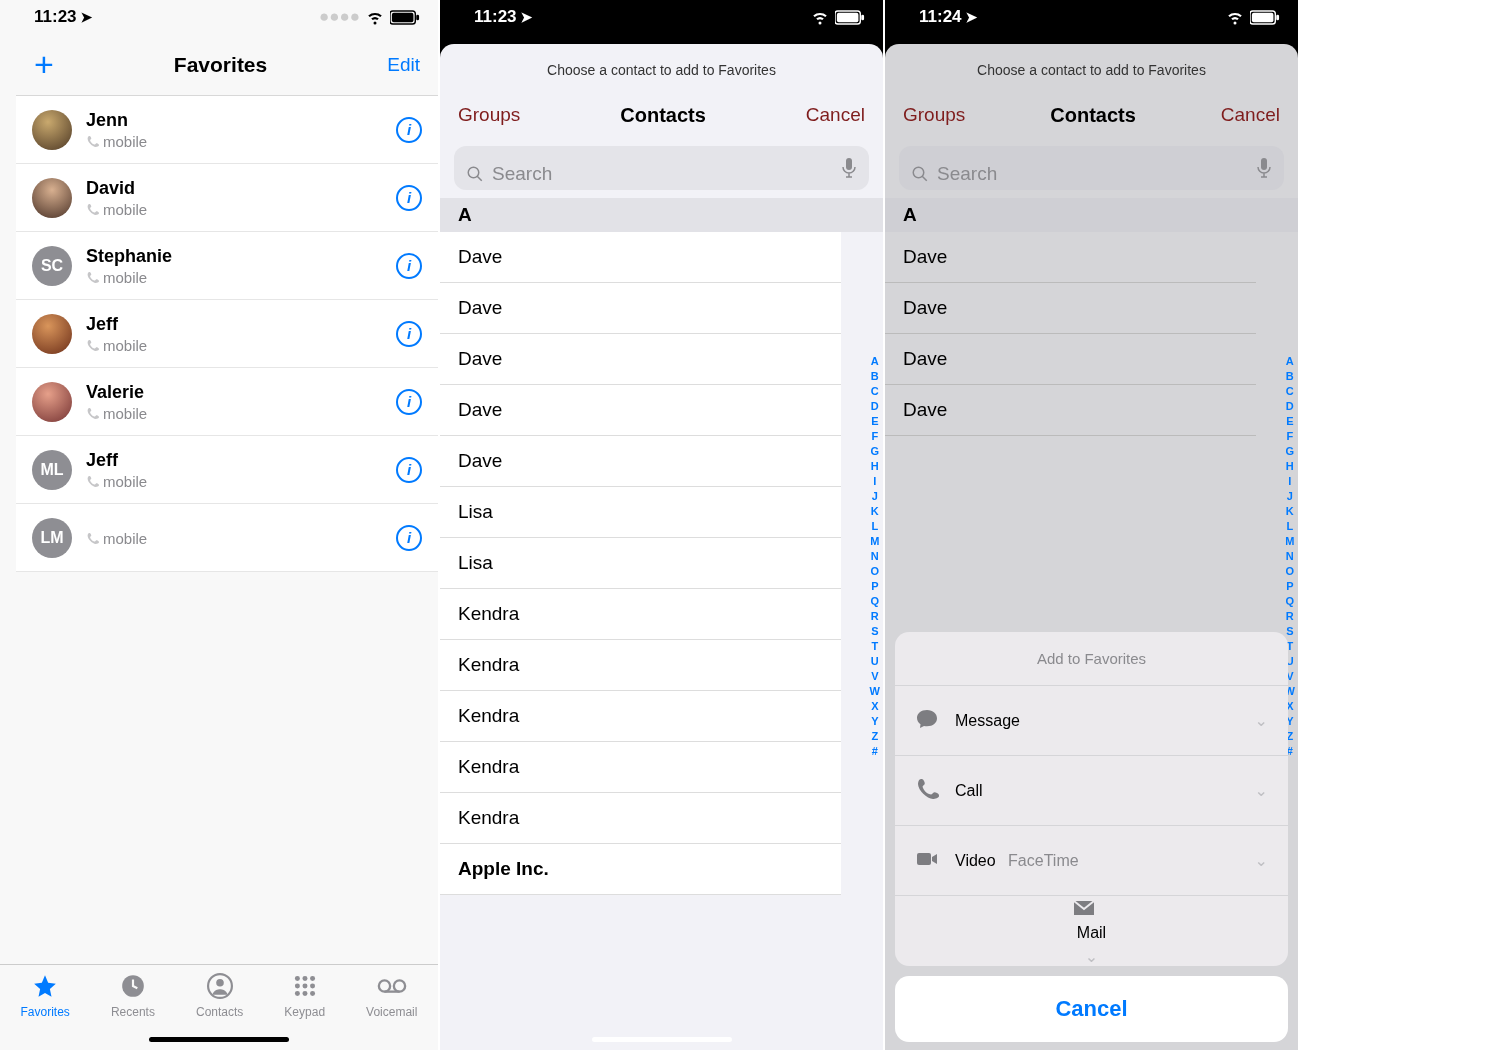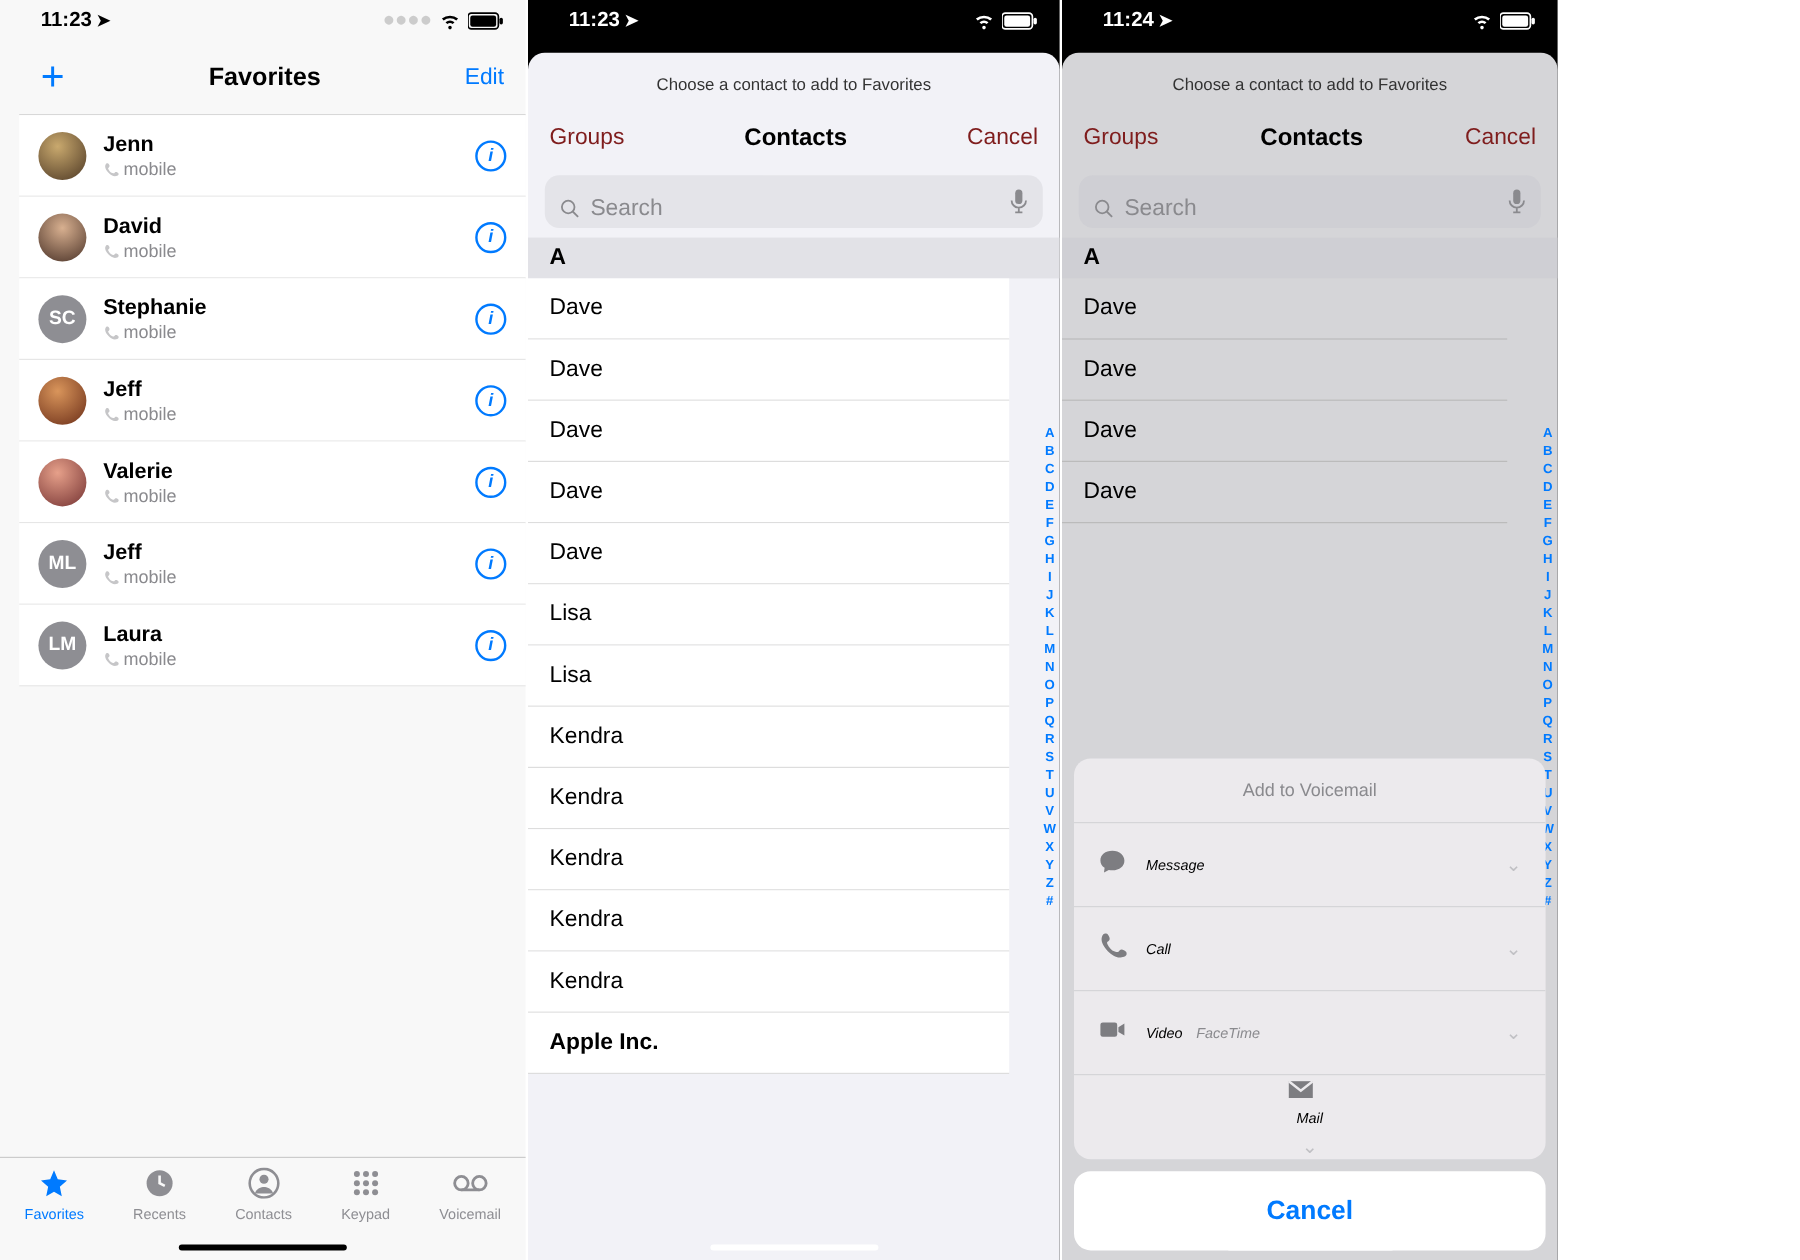--- a/index.html
+++ b/index.html
@@ -56,21 +56,21 @@
   .abcidx{position:absolute;right:3px;top:310px;display:flex;flex-direction:column;align-items:center;color:#007aff;font-size:11px;font-weight:600;line-height:15px;}
 
   
   .actionsheet{position:absolute;bottom:8px;left:10px;right:10px;}
   .card{background:#eceaed;border-radius:14px;overflow:hidden;margin-bottom:10px;}
   .card-title{text-align:center;font-size:15px;color:#8a8a8e;padding:18px 0;border-bottom:1px solid #d5d5d8;}
   .arow{display:flex;align-items:center;height:70px;padding:0 20px;border-bottom:1px solid #d5d5d8;}
   .arow:last-child{border-bottom:none;flex-direction:column;}
   .aicon{width:40px;color:#7d7d81;}
   .aicon svg{width:24px;height:24px;}
-  .alabel{font-size:12px;flex:1;font-style:italic;}
+  .alabel{font-size:16px;flex:1;}
   .asub{color:#8a8a8e;margin-left:8px;}
   .chev{color:#c0c0c4;font-size:16px;}
   .cancelbtn{background:#fff;border-radius:14px;text-align:center;padding:20px 0;color:#007aff;font-size:22px;font-weight:600;}
 
   .dark .homebar{background:#fff;}
   .phonegrey{fill:#c6c6c8;}
 </style>
 </head>
 <body>
 
@@ -151,21 +151,20 @@
           <div class="favname">Jeff</div>
           <div class="favsub"><svg width="13" height="13" viewBox="0 0 24 24">
               <path class="phonegrey" d="M6 2c1 0 2 0 3 2s1 3 0 4-2 1-1 3 3 5 6 6 3 0 4-1 2-1 4 0 2 2 2 3c0 2-4 3-6 3-6 0-15-9-15-15 0-2 1-5 3-5z"></path>
             </svg> mobile</div>
         </div>
         <div class="info">i</div>
       </div>
       <div class="favrow">
         <div class="avatar ">LM</div>
         <div class="favcenter">
-          <div class="favname">Laura</div>
           <div class="favsub"><svg width="13" height="13" viewBox="0 0 24 24">
               <path class="phonegrey" d="M6 2c1 0 2 0 3 2s1 3 0 4-2 1-1 3 3 5 6 6 3 0 4-1 2-1 4 0 2 2 2 3c0 2-4 3-6 3-6 0-15-9-15-15 0-2 1-5 3-5z"></path>
             </svg> mobile</div>
         </div>
         <div class="info">i</div>
       </div>
     </div>
   <div class="tabbar">
       <div class="tab active">
         <span><svg viewBox="0 0 24 24">
@@ -363,21 +362,21 @@
         <span>V</span>
         <span>W</span>
         <span>X</span>
         <span>Y</span>
         <span>Z</span>
         <span>#</span>
       </div>
 
     <div class="actionsheet">
       <div class="card">
-        <div class="card-title">Add to Voicemail</div>
+        <div class="card-title">Add to Favorites</div>
         <div id="actions">
             <div class="arow">
               <span class="aicon"><svg viewBox="0 0 24 24">
                   <path fill="currentColor" d="M12 3C6 3 2 6.5 2 11c0 2.5 1.3 4.7 3.5 6.2L5 21l4-2c1 .2 2 .3 3 .3 6 0 10-3.5 10-8S18 3 12 3z"></path>
                 </svg></span>
               <span class="alabel">Message</span>
               <span class="chev">⌄</span>
             </div>
             <div class="arow">
               <span class="aicon"><svg viewBox="0 0 24 24">

